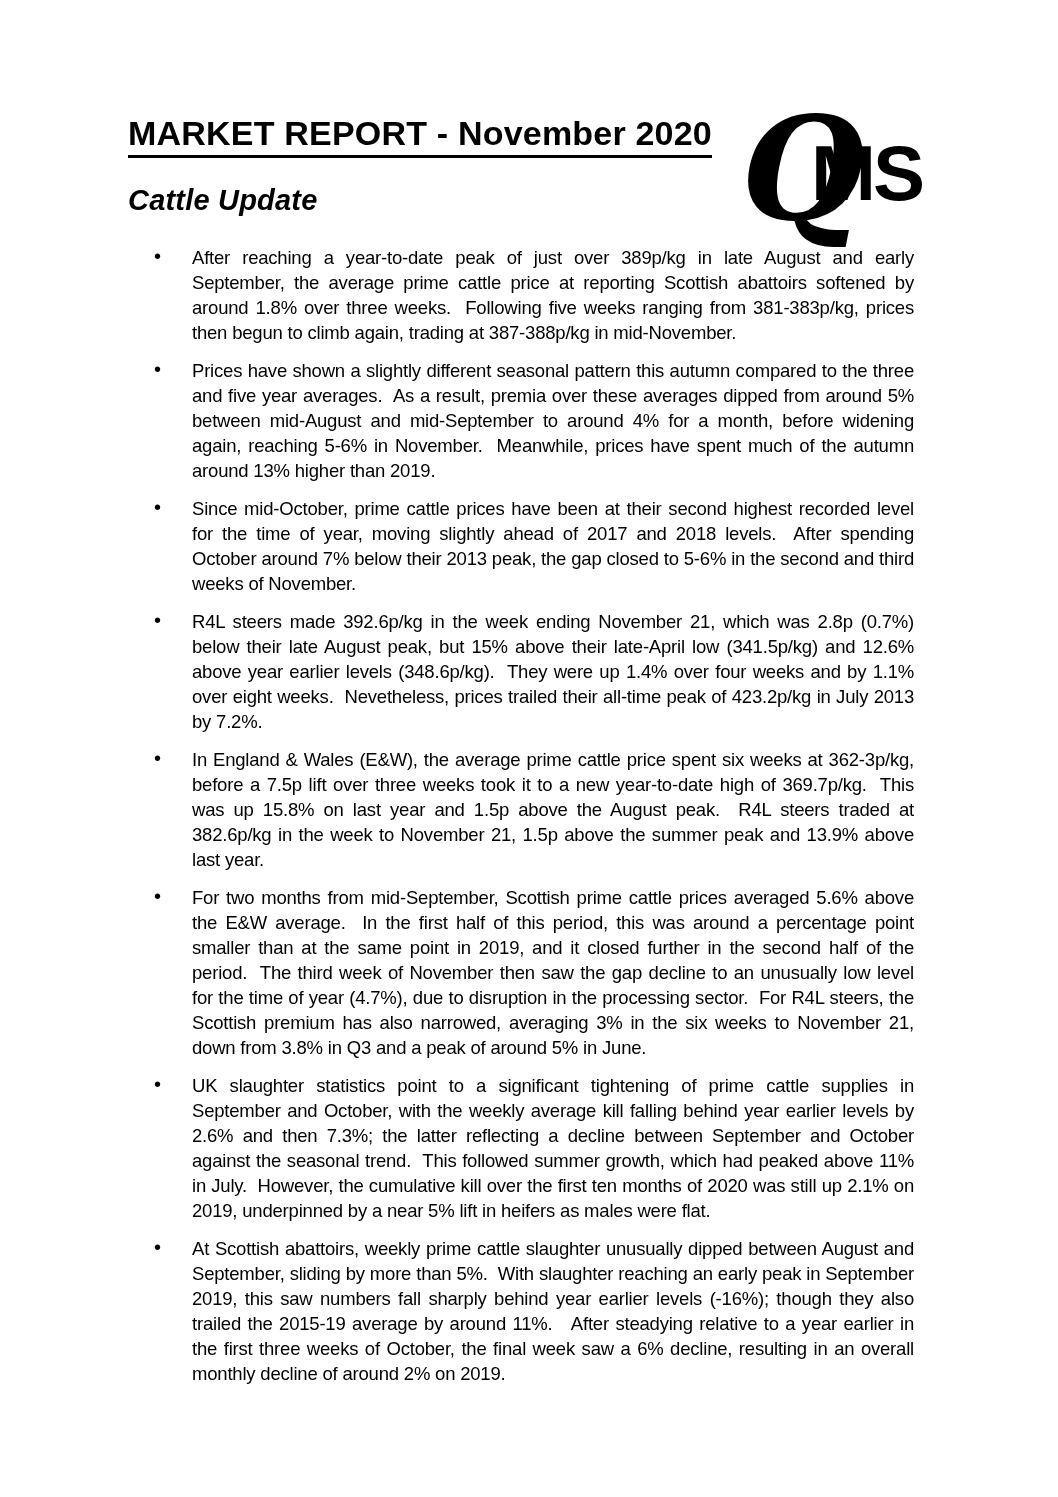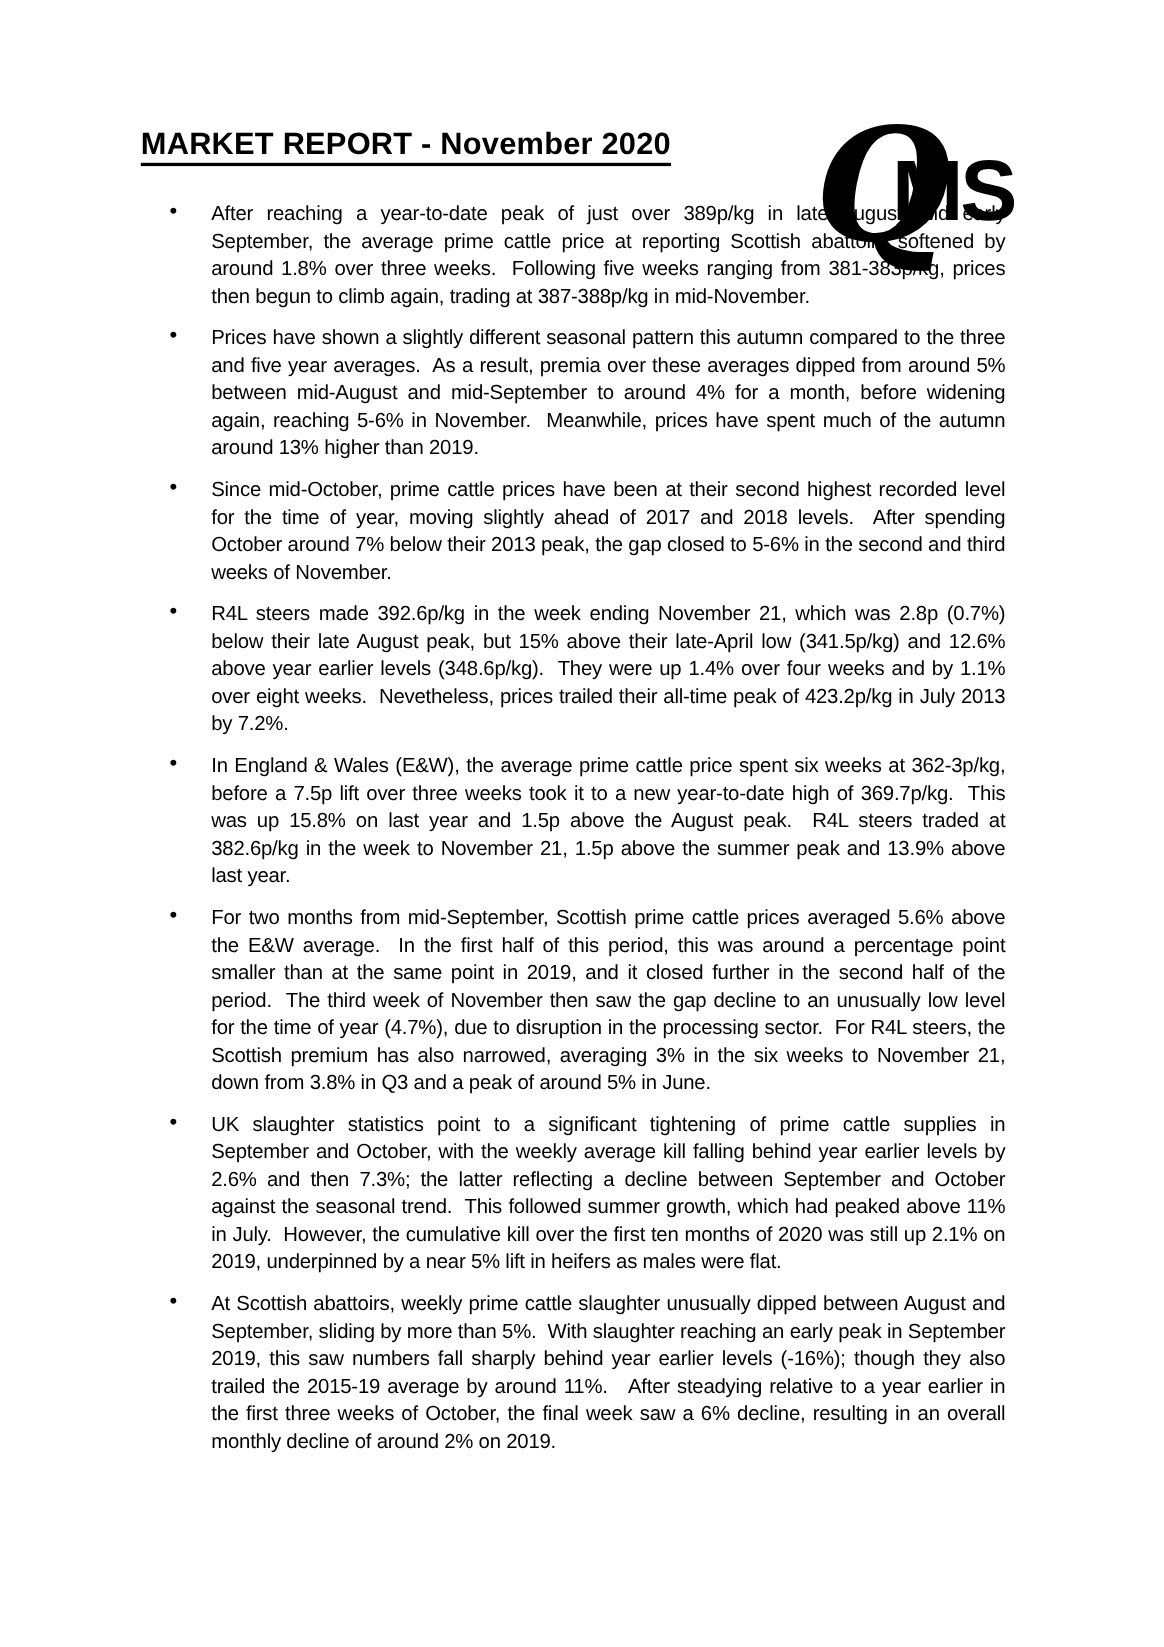--- a/index.html
+++ b/index.html
@@ -21,21 +21,21 @@
     height: 1497px;
     box-sizing: border-box;
     padding: 116px 128px 0 128px;
     background: #ffffff;
   }
   .title-row {
     margin: 0;
   }
   .title {
     display: inline-block;
-    font-size: 28px;
+    font-size: 34px;
     font-weight: bold;
     line-height: 1.05;
     margin: 0;
     padding-bottom: 3px;
     border-bottom: 3px solid #000000;
     letter-spacing: 0.2px;
     white-space: nowrap;
   }
   .subtitle {
     font-size: 29px;
@@ -102,20 +102,21 @@
 
   <div class="logo">
     <span class="logo-ms">MS</span>
     <span class="logo-q">Q</span>
   </div>
 
   <div class="title-row">
     <h1 class="title">MARKET REPORT - November 2020</h1>
   </div>
 
+  <h2 class="subtitle">Cattle Update</h2>
 
   <ul class="bullets">
     <li>After reaching a year-to-date peak of just over 389p/kg in late August and early September, the average prime cattle price at reporting Scottish abattoirs softened by around 1.8% over three weeks.  Following five weeks ranging from 381-383p/kg, prices then begun to climb again, trading at 387-388p/kg in mid-November.</li>
     <li>Prices have shown a slightly different seasonal pattern this autumn compared to the three and five year averages.  As a result, premia over these averages dipped from around 5% between mid-August and mid-September to around 4% for a month, before widening again, reaching 5-6% in November.  Meanwhile, prices have spent much of the autumn around 13% higher than 2019.</li>
     <li>Since mid-October, prime cattle prices have been at their second highest recorded level for the time of year, moving slightly ahead of 2017 and 2018 levels.  After spending October around 7% below their 2013 peak, the gap closed to 5-6% in the second and third weeks of November.</li>
     <li>R4L steers made 392.6p/kg in the week ending November 21, which was 2.8p (0.7%) below their late August peak, but 15% above their late-April low (341.5p/kg) and 12.6% above year earlier levels (348.6p/kg).  They were up 1.4% over four weeks and by 1.1% over eight weeks.  Nevetheless, prices trailed their all-time peak of 423.2p/kg in July 2013 by 7.2%.</li>
     <li>In England &amp; Wales (E&amp;W), the average prime cattle price spent six weeks at 362-3p/kg, before a 7.5p lift over three weeks took it to a new year-to-date high of 369.7p/kg.  This was up 15.8% on last year and 1.5p above the August peak.  R4L steers traded at 382.6p/kg in the week to November 21, 1.5p above the summer peak and 13.9% above last year.</li>
     <li>For two months from mid-September, Scottish prime cattle prices averaged 5.6% above the E&amp;W average.  In the first half of this period, this was around a percentage point smaller than at the same point in 2019, and it closed further in the second half of the period.  The third week of November then saw the gap decline to an unusually low level for the time of year (4.7%), due to disruption in the processing sector.  For R4L steers, the Scottish premium has also narrowed, averaging 3% in the six weeks to November 21, down from 3.8% in Q3 and a peak of around 5% in June.</li>
     <li>UK slaughter statistics point to a significant tightening of prime cattle supplies in September and October, with the weekly average kill falling behind year earlier levels by 2.6% and then 7.3%; the latter reflecting a decline between September and October against the seasonal trend.  This followed summer growth, which had peaked above 11% in July.  However, the cumulative kill over the first ten months of 2020 was still up 2.1% on 2019, underpinned by a near 5% lift in heifers as males were flat.</li>
     <li>At Scottish abattoirs, weekly prime cattle slaughter unusually dipped between August and September, sliding by more than 5%.  With slaughter reaching an early peak in September 2019, this saw numbers fall sharply behind year earlier levels (-16%); though they also trailed the 2015-19 average by around 11%.   After steadying relative to a year earlier in the first three weeks of October, the final week saw a 6% decline, resulting in an overall monthly decline of around 2% on 2019.</li>

